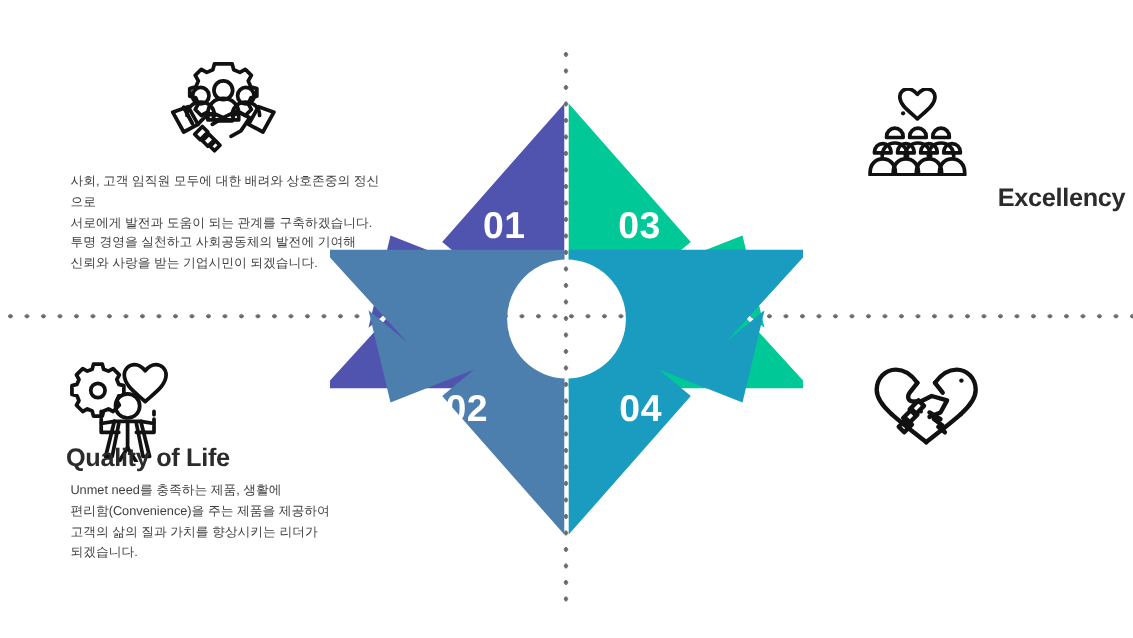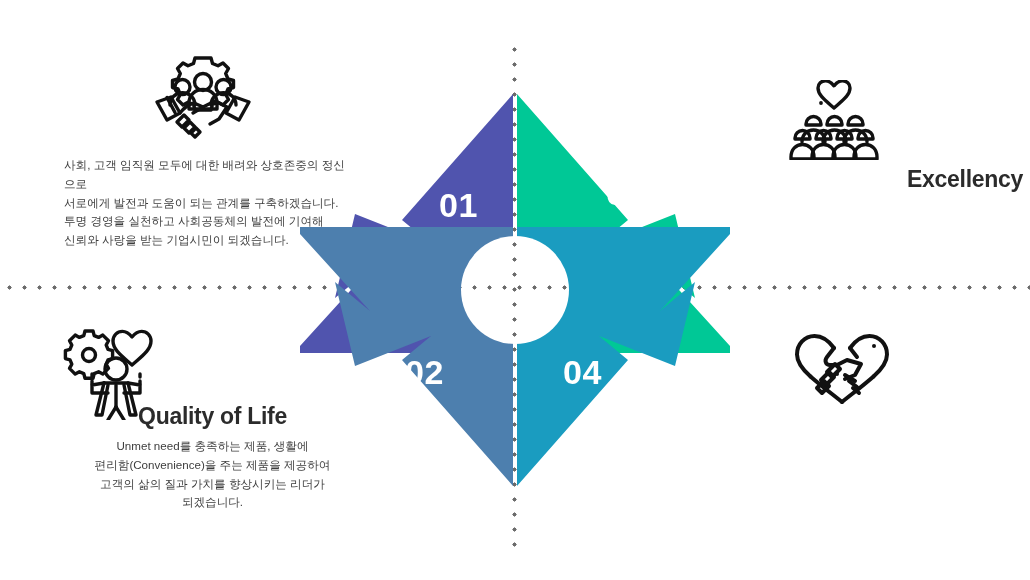--- a/index.html
+++ b/index.html
@@ -60,21 +60,21 @@
   .num-label {
     position: absolute;
     font-size: 34px;
     font-weight: bold;
     color: #ffffff;
     letter-spacing: 0.5px;
     line-height: 1;
     user-select: none;
   }
   .num-01 { left: 403px; top: 188px; margin-left: 36px; }
-  .num-03 { left: 562px; top: 176px; margin-left: 44px; }
+  .num-03 { left: 562px; top: 188px; }
   .num-02 { left: 405px; top: 355px; }
   .num-04 { left: 563px; top: 355px; }
 
   
   .block { position: absolute; }
   .block h2 {
     margin: 0 0 9px 0;
     font-size: 23px;
     font-weight: bold;
     color: #2b2b2b;
@@ -84,21 +84,21 @@
   .block p {
     margin: 4px;
     font-size: 11.6px;
     line-height: 1.62;
     color: #3d3d3d;
     white-space: pre-line;
   }
 
   #block-respect   { left: 60px;  top: 152px; width: 300px; text-align: left; }
   #block-excellency{ left: 733px; top: 168px; width: 290px; text-align: right; }
-  #block-quality   { left: 60px;  top: 405px; width: 305px; text-align: center; }
+  #block-quality   { left: 60px;  top: 405px; width: 305px; text-align: left; }
   #block-integrity { left: 690px; top: 405px; width: 310px; text-align: left; }
 
   
   .icon-wrap { position: absolute; }
   .icon-wrap svg { display: block; }
   #icon-respect    { left: 148px; top: 52px; }
   #icon-excellency { left: 782px; top: 80px; }
   #icon-quality    { left: 56px;  top: 325px; }
   #icon-integrity  { left: 793px; top: 328px; }
 </style>

